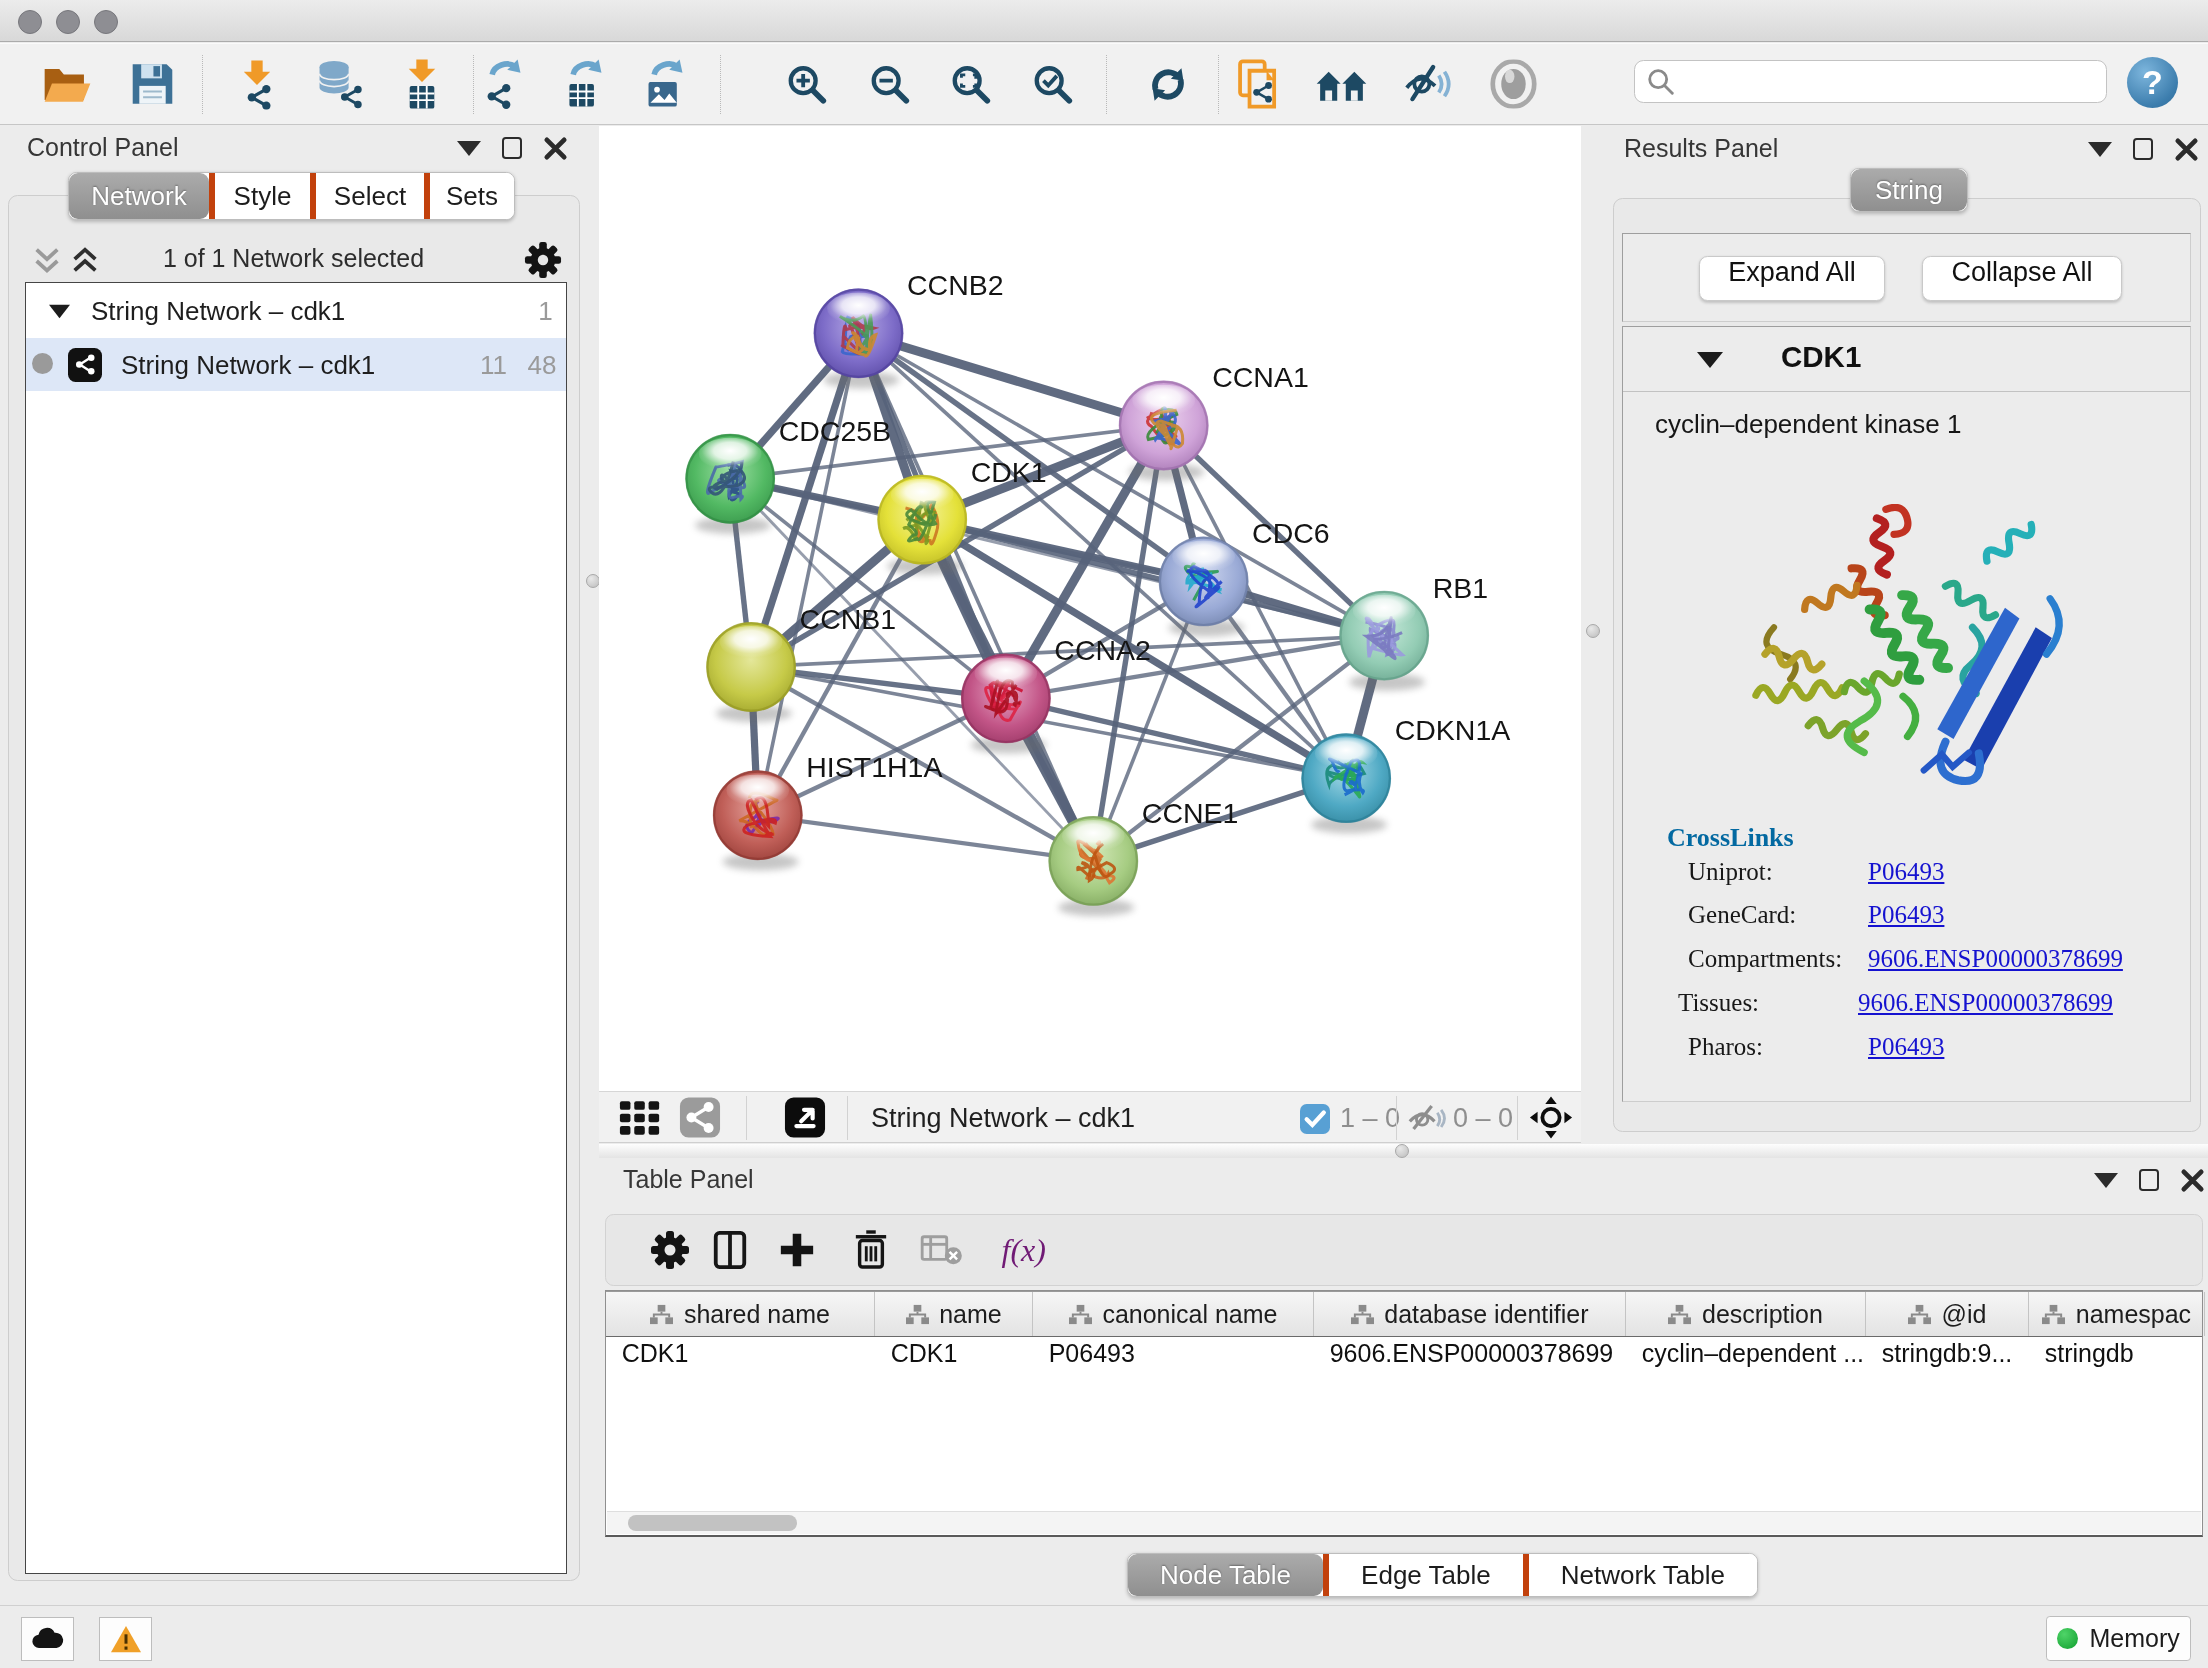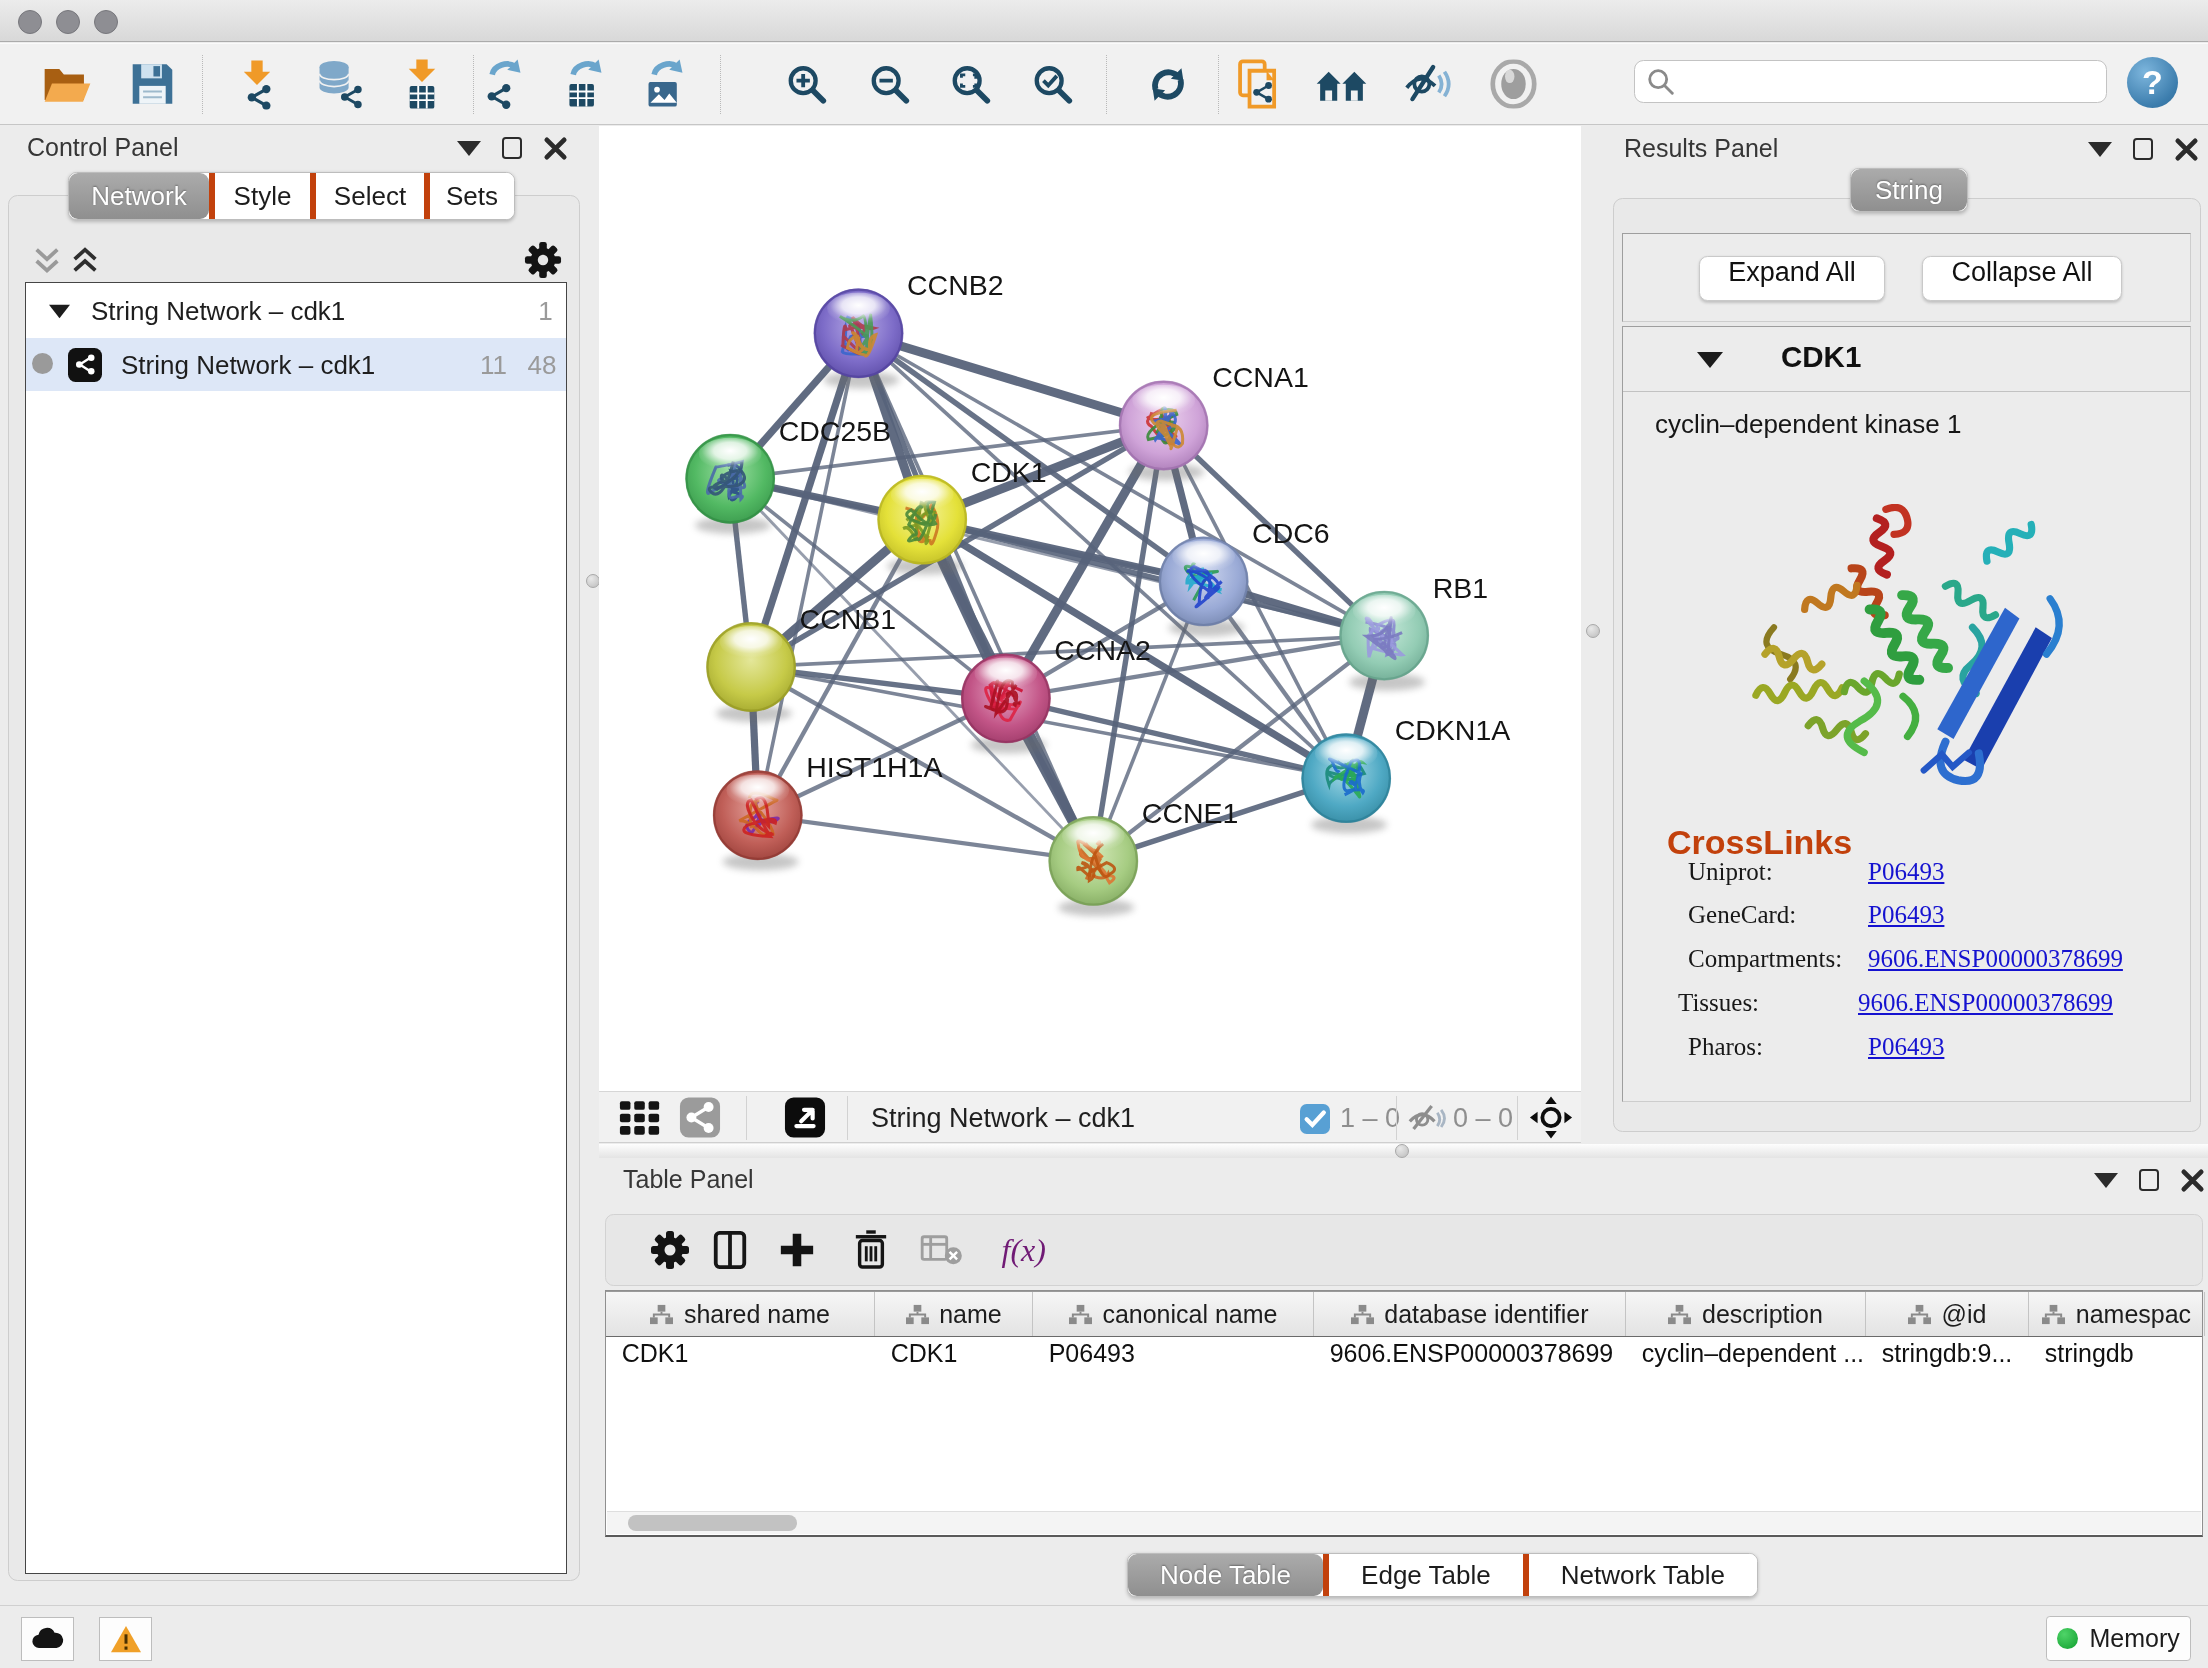--- a/index.html
+++ b/index.html
@@ -84,21 +84,21 @@
 #rp-btnrow { position:absolute; left:9.5px; top:34px; width:567px; height:89px; }
 .rp-btn { position:absolute; top:22px; height:45px; background:#fff; border:1px solid #c9c9c9; border-radius:8.6px;
   box-shadow:0 1.9px 2.9px rgba(0,0,0,.18); font-size:27px; color:#111; text-align:center; }
 #rp-entry { position:absolute; left:9.5px; top:127px; width:567px; height:774px; overflow:hidden; }
 #rp-entry-head { position:absolute; left:0; top:0; width:100%; height:65px; border-bottom:1.9px solid #c2c2c2; }
 #rp-entry-name { position:absolute; left:158px; top:13.3px; font-size:29.5px; font-weight:bold; color:#111; }
 #rp-entry-arrow { position:absolute; left:74px; top:25px; width:0; height:0;
   border-left:13.3px solid transparent; border-right:13.3px solid transparent; border-top:16px solid #1c1c1c; }
 #rp-desc { position:absolute; left:32px; top:82px; font-size:26px; color:#161616; }
 #rp-protein { position:absolute; left:95px; top:177px; }
-#rp-cross { position:absolute; left:44px; top:496px; font-family:Liberation Sans, sans-serif; font-size:34px; font-weight:bold; color:#c2410c; }
+#rp-cross { position:absolute; left:44px; top:496px; font-family:Liberation Serif, serif; font-size:26px; font-weight:bold; color:#0369a1; }
 .cl-row { position:absolute; font-family:"Liberation Serif",serif; font-size:25px; color:#181818; }
 .cl-row a { color:#1512d0; text-decoration:underline; }
 
 
 #table-panel { position:absolute; left:599px; top:1158px; width:1609px; height:442px; }
 #tp-title { position:absolute; left:24px; top:6.7px; }
 #tp-toolbar { position:absolute; left:5.7px; top:56px; width:1598px; height:72px;
   background:#e7e7e7; border:1px solid #d2d2d2; border-radius:8.6px; }
 .tp-tool { position:absolute; top:50%; transform:translateY(-50%); width:44px; height:44px;
   display:flex; align-items:center; justify-content:center; }
@@ -342,20 +342,21 @@
       <div class="tab" style="width: 114px; height: 46px;">Select</div>
       <div class="tab" style="width: 90px; height: 46px;">Sets</div>
     </div>
   <div id="cp-selector">
     <svg width="32" height="34" viewBox="0 0 34 36" style="position:absolute;left:21px;top:5.7px">
       <path d="M6 6 l11 10 11 -10 M6 18 l11 10 11 -10" stroke="#9a9a9a" stroke-width="4" fill="none"></path>
     </svg>
     <svg width="32" height="34" viewBox="0 0 34 36" style="position:absolute;left:59px;top:5.7px">
       <path d="M6 16 l11 -10 11 10 M6 28 l11 -10 11 10" stroke="#2e2e2e" stroke-width="4" fill="none"></path>
     </svg>
+    <div id="cp-sel-text">1 of 1 Network selected</div>
     <svg width="38" height="38" viewBox="0 0 40 40" style="position:absolute;left:514px;top:2.9px" class="gear-svg">
         <rect x="16" y="1" width="8" height="9" rx="2.5" fill="#141414" transform="rotate(0 20 20)"></rect>
         <rect x="16" y="1" width="8" height="9" rx="2.5" fill="#141414" transform="rotate(45 20 20)"></rect>
         <rect x="16" y="1" width="8" height="9" rx="2.5" fill="#141414" transform="rotate(90 20 20)"></rect>
         <rect x="16" y="1" width="8" height="9" rx="2.5" fill="#141414" transform="rotate(135 20 20)"></rect>
         <rect x="16" y="1" width="8" height="9" rx="2.5" fill="#141414" transform="rotate(180 20 20)"></rect>
         <rect x="16" y="1" width="8" height="9" rx="2.5" fill="#141414" transform="rotate(225 20 20)"></rect>
         <rect x="16" y="1" width="8" height="9" rx="2.5" fill="#141414" transform="rotate(270 20 20)"></rect>
         <rect x="16" y="1" width="8" height="9" rx="2.5" fill="#141414" transform="rotate(315 20 20)"></rect>
         <circle cx="20" cy="20" r="13" fill="#141414"></circle>

